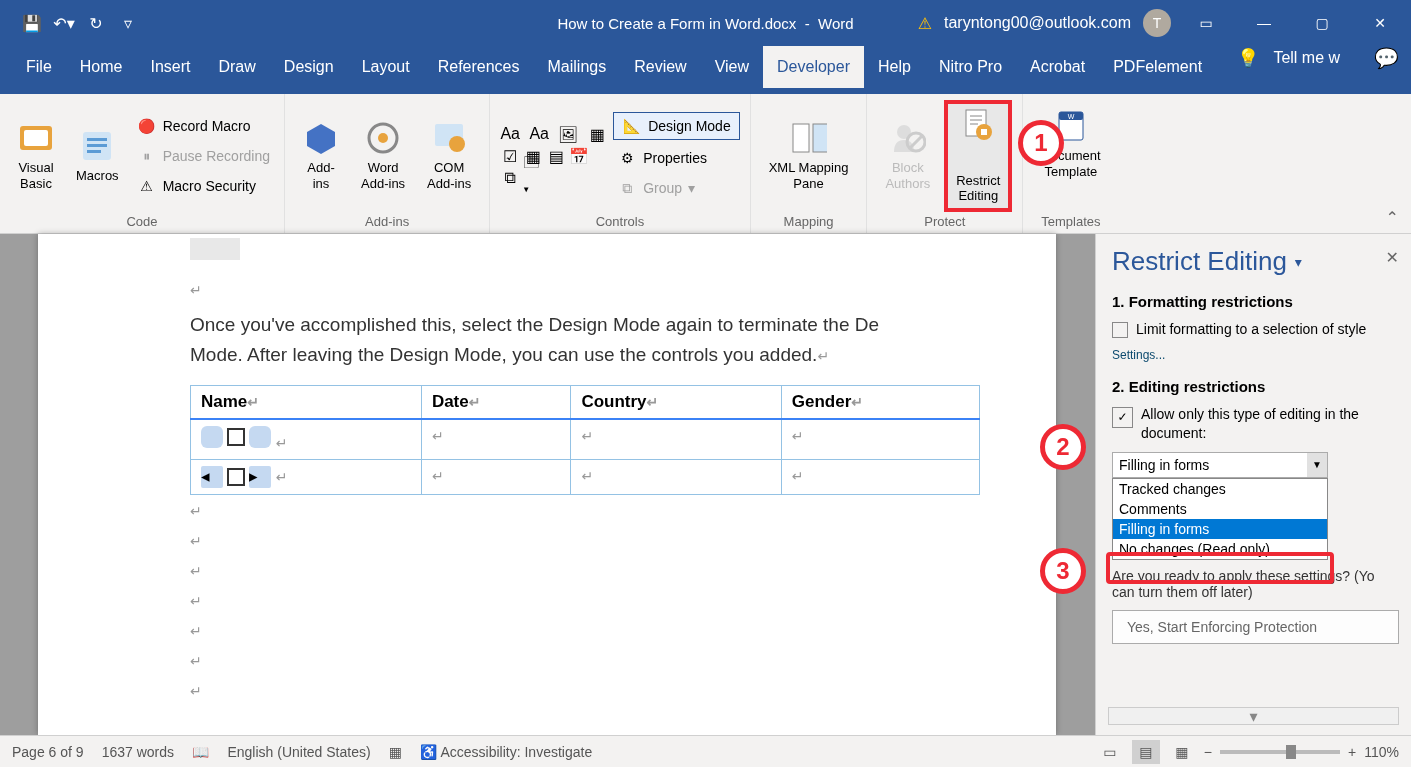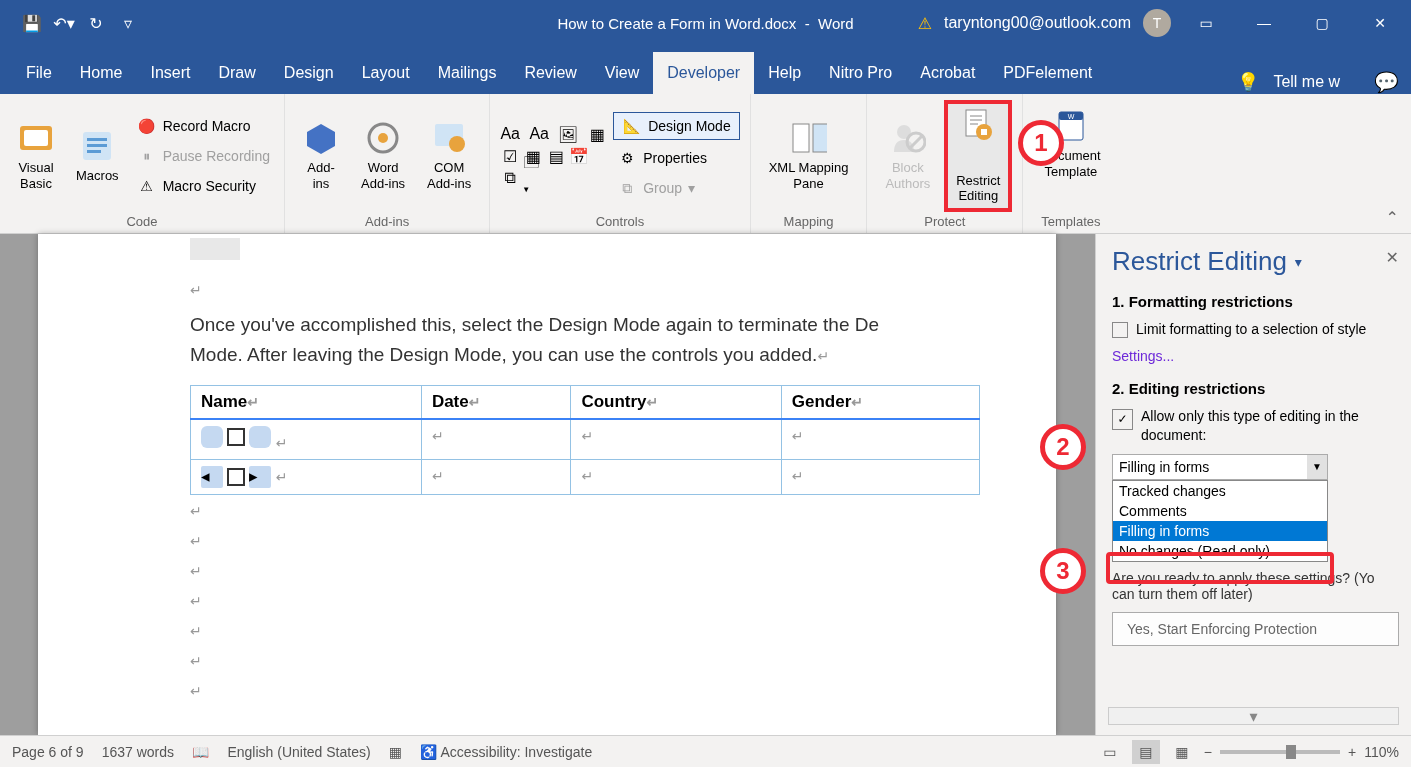--- a/index.html
+++ b/index.html
@@ -9,21 +9,21 @@
 .titlebar { height: 46px; background: #2b579a; display: flex; align-items: center; color: white; position: relative; }
 .titlebar-left { display: flex; align-items: center; gap: 8px; padding-left: 20px; }
 .titlebar-icon { width: 24px; height: 24px; display: flex; align-items: center; justify-content: center; font-size: 16px; cursor: pointer; }
 .titlebar-center { position: absolute; left: 50%; transform: translateX(-50%); font-size: 15px; }
 .titlebar-right { margin-left: auto; display: flex; align-items: center; gap: 12px; padding-right: 8px; }
 .warn-icon { color: #ffc107; }
 .user-avatar { width: 28px; height: 28px; border-radius: 50%; background: #b0a99f; display: flex; align-items: center; justify-content: center; font-size: 14px; }
 .win-btn { width: 46px; height: 40px; display: flex; align-items: center; justify-content: center; cursor: pointer; font-size: 14px; }
 
 
-.menubar { height: 48px; background: #2b579a; display: flex; align-items: flex-end; color: white; padding: 0 12px; }
+.menubar { height: 48px; background: #2b579a; display: flex; align-items: flex-start; color: white; padding: 0 12px; }
 .menu-item { padding: 12px 14px; font-size: 16px; cursor: pointer; }
 .menu-item.active { background: #f3f2f1; color: #2b579a; }
 .menubar-right { margin-left: auto; display: flex; align-items: center; gap: 14px; }
 .bulb { font-size: 18px; }
 
 
 .ribbon { height: 140px; background: #f3f2f1; border-bottom: 1px solid #d0d0d0; display: flex; }
 .ribbon-group { border-right: 1px solid #e1e1e1; padding: 6px 10px 4px 10px; display: flex; flex-direction: column; }
 .ribbon-group-body { flex: 1; display: flex; gap: 6px; }
 .ribbon-group-label { text-align: center; font-size: 13px; color: #666; padding-top: 2px; }
@@ -50,21 +50,21 @@
 .tag-cap { width: 22px; height: 22px; background: #c5d9f1; border-radius: 6px; }
 .checkbox-ctrl { width: 18px; height: 18px; border: 2px solid #333; display: inline-block; margin: 0 2px; }
 
 
 .side-panel { width: 316px; background: #f3f2f1; border-left: 1px solid #d0d0d0; padding: 12px 12px 12px 16px; position: relative; overflow: hidden; }
 .panel-title { color: #2b579a; font-size: 26px; display: flex; align-items: center; gap: 8px; }
 .panel-close { position: absolute; right: 12px; top: 14px; font-size: 16px; cursor: pointer; color: #666; }
 .panel-section-title { font-weight: bold; font-size: 15px; margin-top: 16px; }
 .panel-row { display: flex; align-items: flex-start; gap: 8px; font-size: 14px; margin-top: 10px; line-height: 1.4; }
 .panel-checkbox { width: 16px; height: 16px; border: 1px solid #888; display: inline-flex; align-items: center; justify-content: center; font-size: 12px; flex-shrink: 0; margin-top: 2px; }
-.panel-link { color: #6d28d9; font-size: 14px; margin-top: 8px; cursor: pointer; }
+.panel-link { color: #0c4a6e; font-size: 12px; margin-top: 8px; cursor: pointer; }
 .panel-select { width: 216px; height: 26px; border: 1px solid #ababab; background: white; display: flex; align-items: center; padding: 0 6px; font-size: 14px; margin-top: 8px; cursor: pointer; position: relative; }
 .panel-select-arrow { position: absolute; right: 0; top: 0; width: 20px; height: 100%; background: #e1e1e1; display: flex; align-items: center; justify-content: center; font-size: 10px; }
 .panel-dropdown { width: 216px; border: 1px solid #888; background: white; font-size: 14px; }
 .panel-dropdown-item { padding: 2px 6px; cursor: pointer; }
 .panel-dropdown-item.selected { background: #0078d4; color: white; }
 .panel-btn { border: 1px solid #ababab; background: #fdfdfd; padding: 8px 14px; font-size: 14px; margin-top: 10px; cursor: pointer; color: #666; }
 .panel-note { font-size: 14px; color: #333; margin-top: 8px; }
 .panel-scrollbar { position: absolute; bottom: 10px; left: 12px; right: 12px; height: 18px; border: 1px solid #ccc; background: #f0f0f0; display: flex; align-items: center; justify-content: center; }
 
 
@@ -103,20 +103,21 @@
 </div>
 
 <div class="menubar">
   <div id="menu-items" style="display: flex;">
       <span class="menu-item">File</span>
       <span class="menu-item">Home</span>
       <span class="menu-item">Insert</span>
       <span class="menu-item">Draw</span>
       <span class="menu-item">Design</span>
       <span class="menu-item">Layout</span>
+      <span class="menu-item">References</span>
       <span class="menu-item">Mailings</span>
       <span class="menu-item">Review</span>
       <span class="menu-item">View</span>
       <span class="menu-item active">Developer</span>
       <span class="menu-item">Help</span>
       <span class="menu-item">Nitro Pro</span>
       <span class="menu-item">Acrobat</span>
       <span class="menu-item">PDFelement</span>
     </div>
   <div class="menubar-right">

